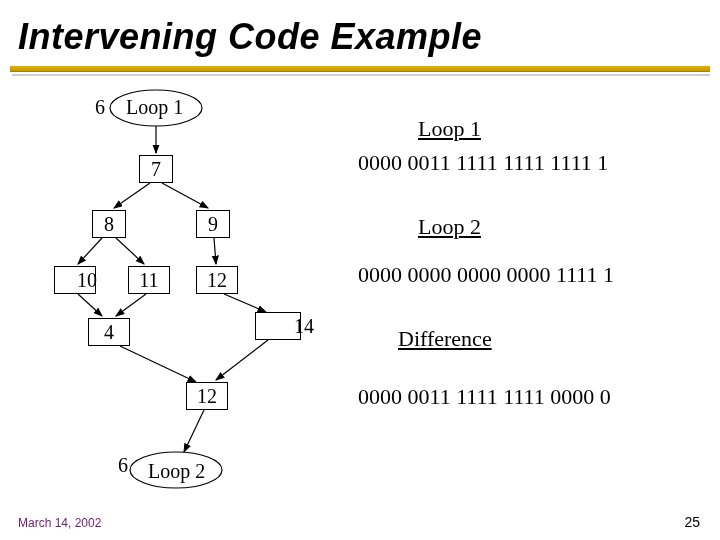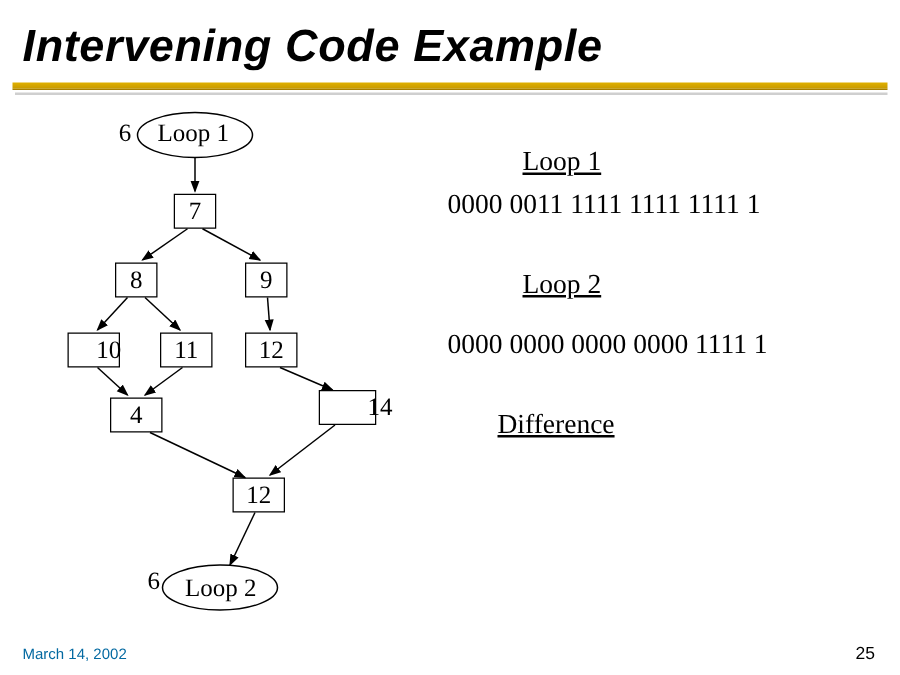--- a/index.html
+++ b/index.html
@@ -10,21 +10,21 @@
   .rule-shadow { position: absolute; left: 12px; top: 74px; width: 698px; height: 2px; background: #cfcfcf; }
 
   .diagram { position: absolute; left: 0; top: 0; width: 720px; height: 540px; pointer-events: none; }
 
   .node { position: absolute; border: 1px solid #000; background: #fff; text-align: center; font-size: 20px; line-height: 26px; padding: 0 6px; height: 28px; }
 
   .label { position: absolute; font-size: 20px; }
 
   .txt { position: absolute; font-size: 22px; }
 
-  .date { position: absolute; left: 18px; bottom: 10px; font-size: 12px; font-family: Arial, sans-serif; color: #0369a1; }
+  .date { position: absolute; left: 18px; bottom: 10px; font-size: 12px; font-family: Arial, sans-serif; color: #701a75; }
   .pageno { position: absolute; right: 20px; bottom: 10px; font-size: 14px; font-family: Arial, sans-serif; }
 
   svg { position: absolute; left: 0; top: 0; }
 </style>
 </head>
 <body>
 
 <div class="slide">
   <div class="title">Intervening Code Example</div>
   <div class="rule-gold"></div>
@@ -46,20 +46,21 @@
   <span class="label" style="left:118px; top:454px;">6</span>
   <span class="label" style="left:148px; top:460px;">Loop 2</span>
 
   <span class="txt u" style="left:418px; top:116px; text-decoration: underline;">Loop 1</span>
   <span class="txt" style="left:358px; top:150px;">0000 0011 1111 1111 1111 1</span>
 
   <span class="txt u" style="left:418px; top:214px; text-decoration: underline;">Loop 2</span>
   <span class="txt" style="left:358px; top:262px;">0000 0000 0000 0000 1111 1</span>
 
   <span class="txt u" style="left:398px; top:326px; text-decoration: underline;">Difference</span>
+  <span class="txt" style="left:358px; top:384px;">0000 0011 1111 1111 0000 0</span>
 
   <svg class="diagram" width="720" height="540">
     <defs>
       <marker id="arrow" markerWidth="8" markerHeight="8" refX="7" refY="3" orient="auto" markerUnits="strokeWidth">
         <path d="M0,0 L8,3 L0,6 Z" fill="#000"></path>
       </marker>
     </defs>
 
     <ellipse cx="156" cy="108" rx="46" ry="18" fill="none" stroke="#000" stroke-width="1.2"></ellipse>
 

